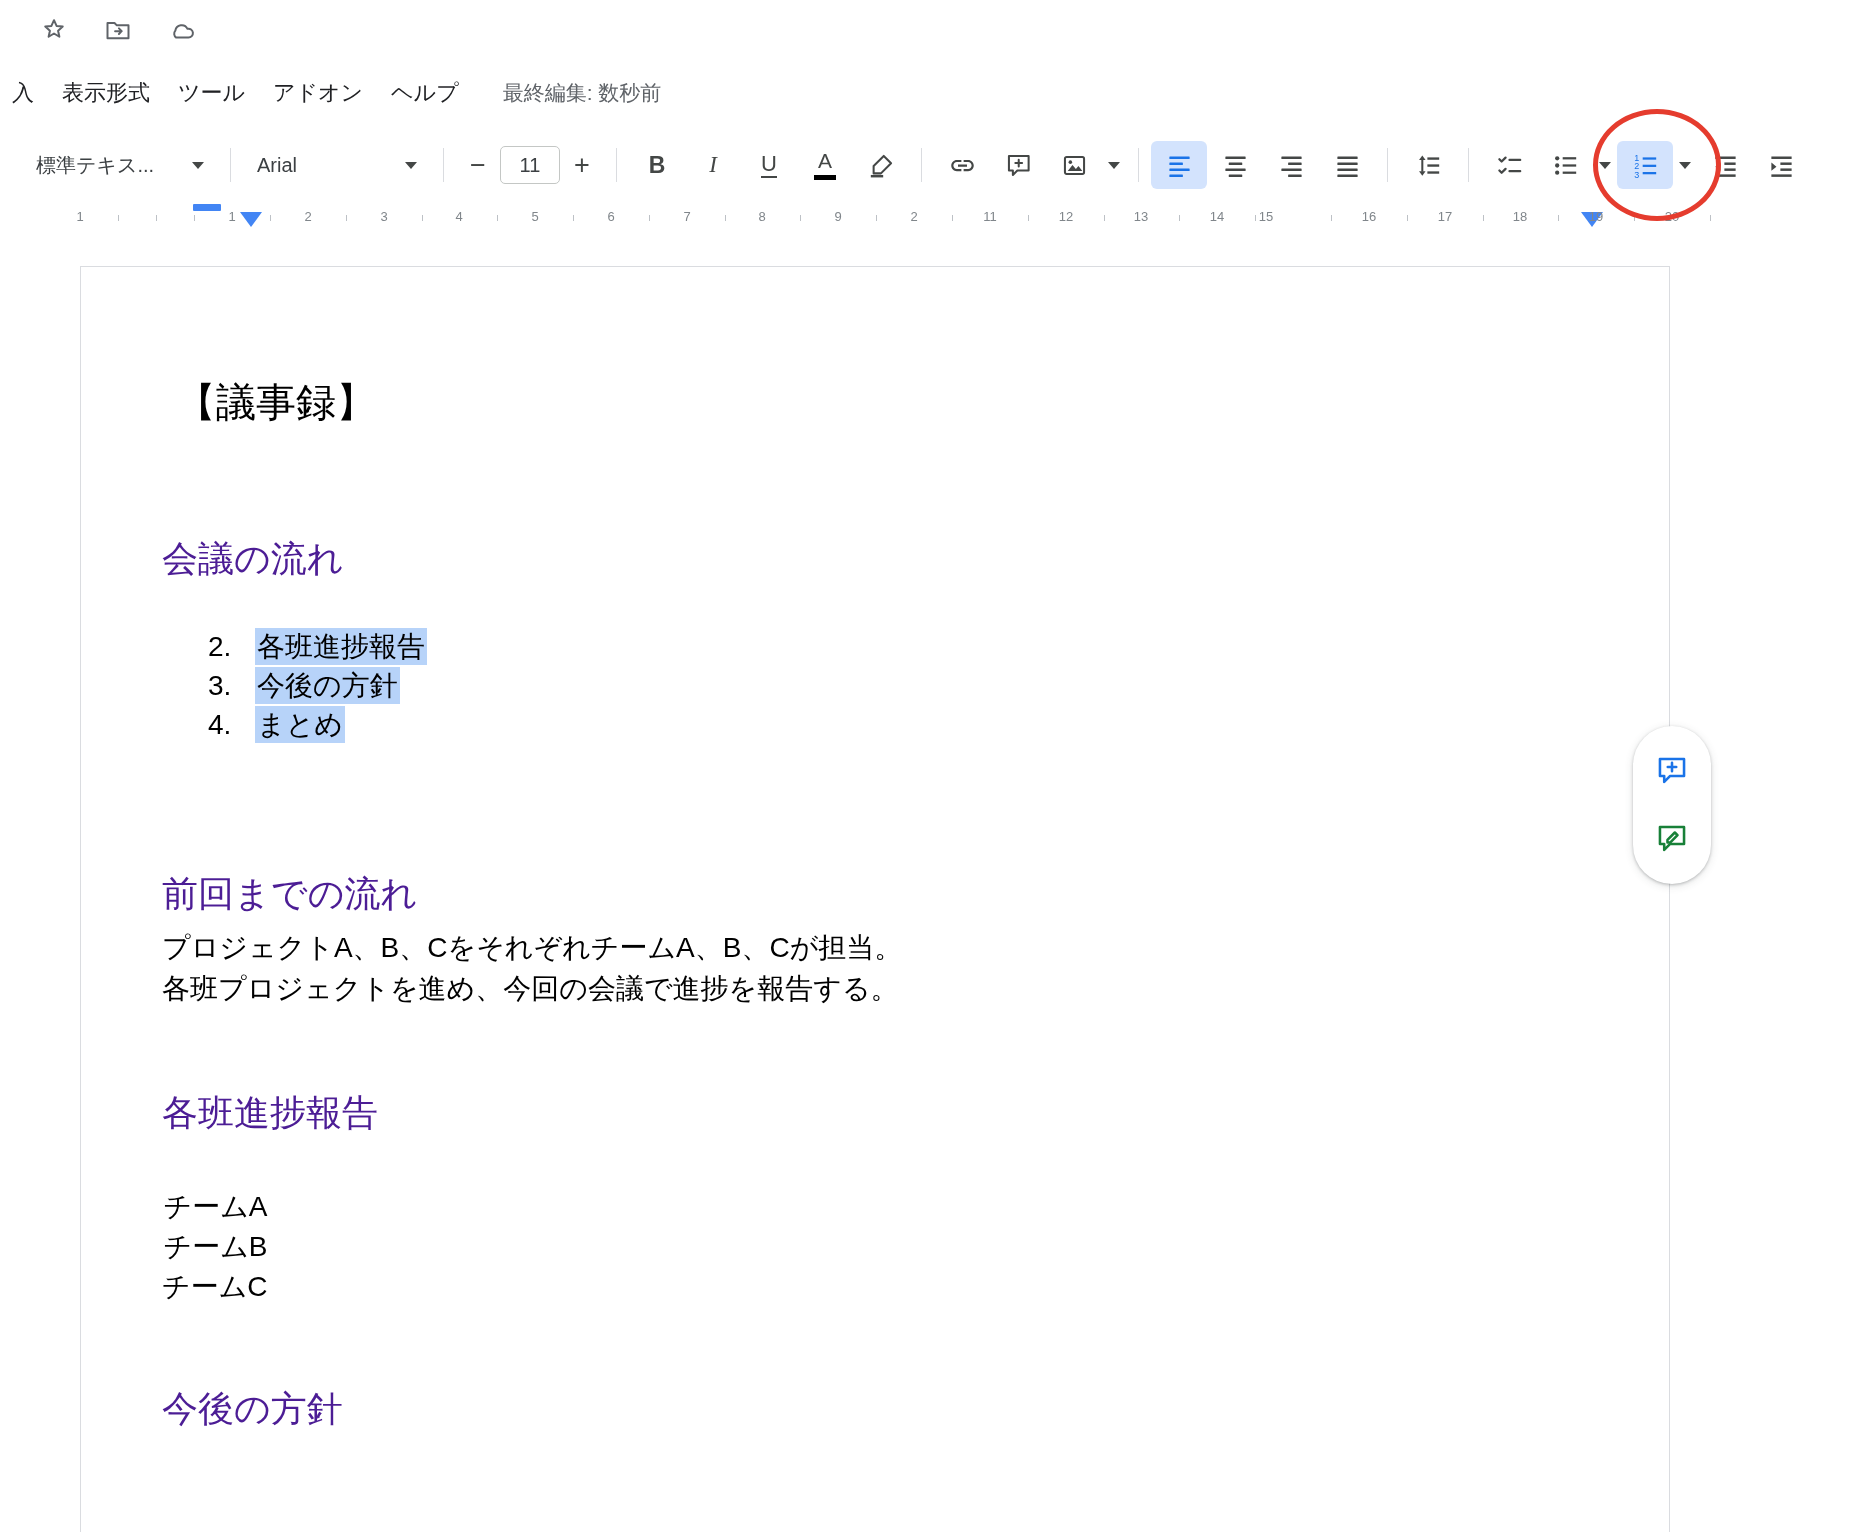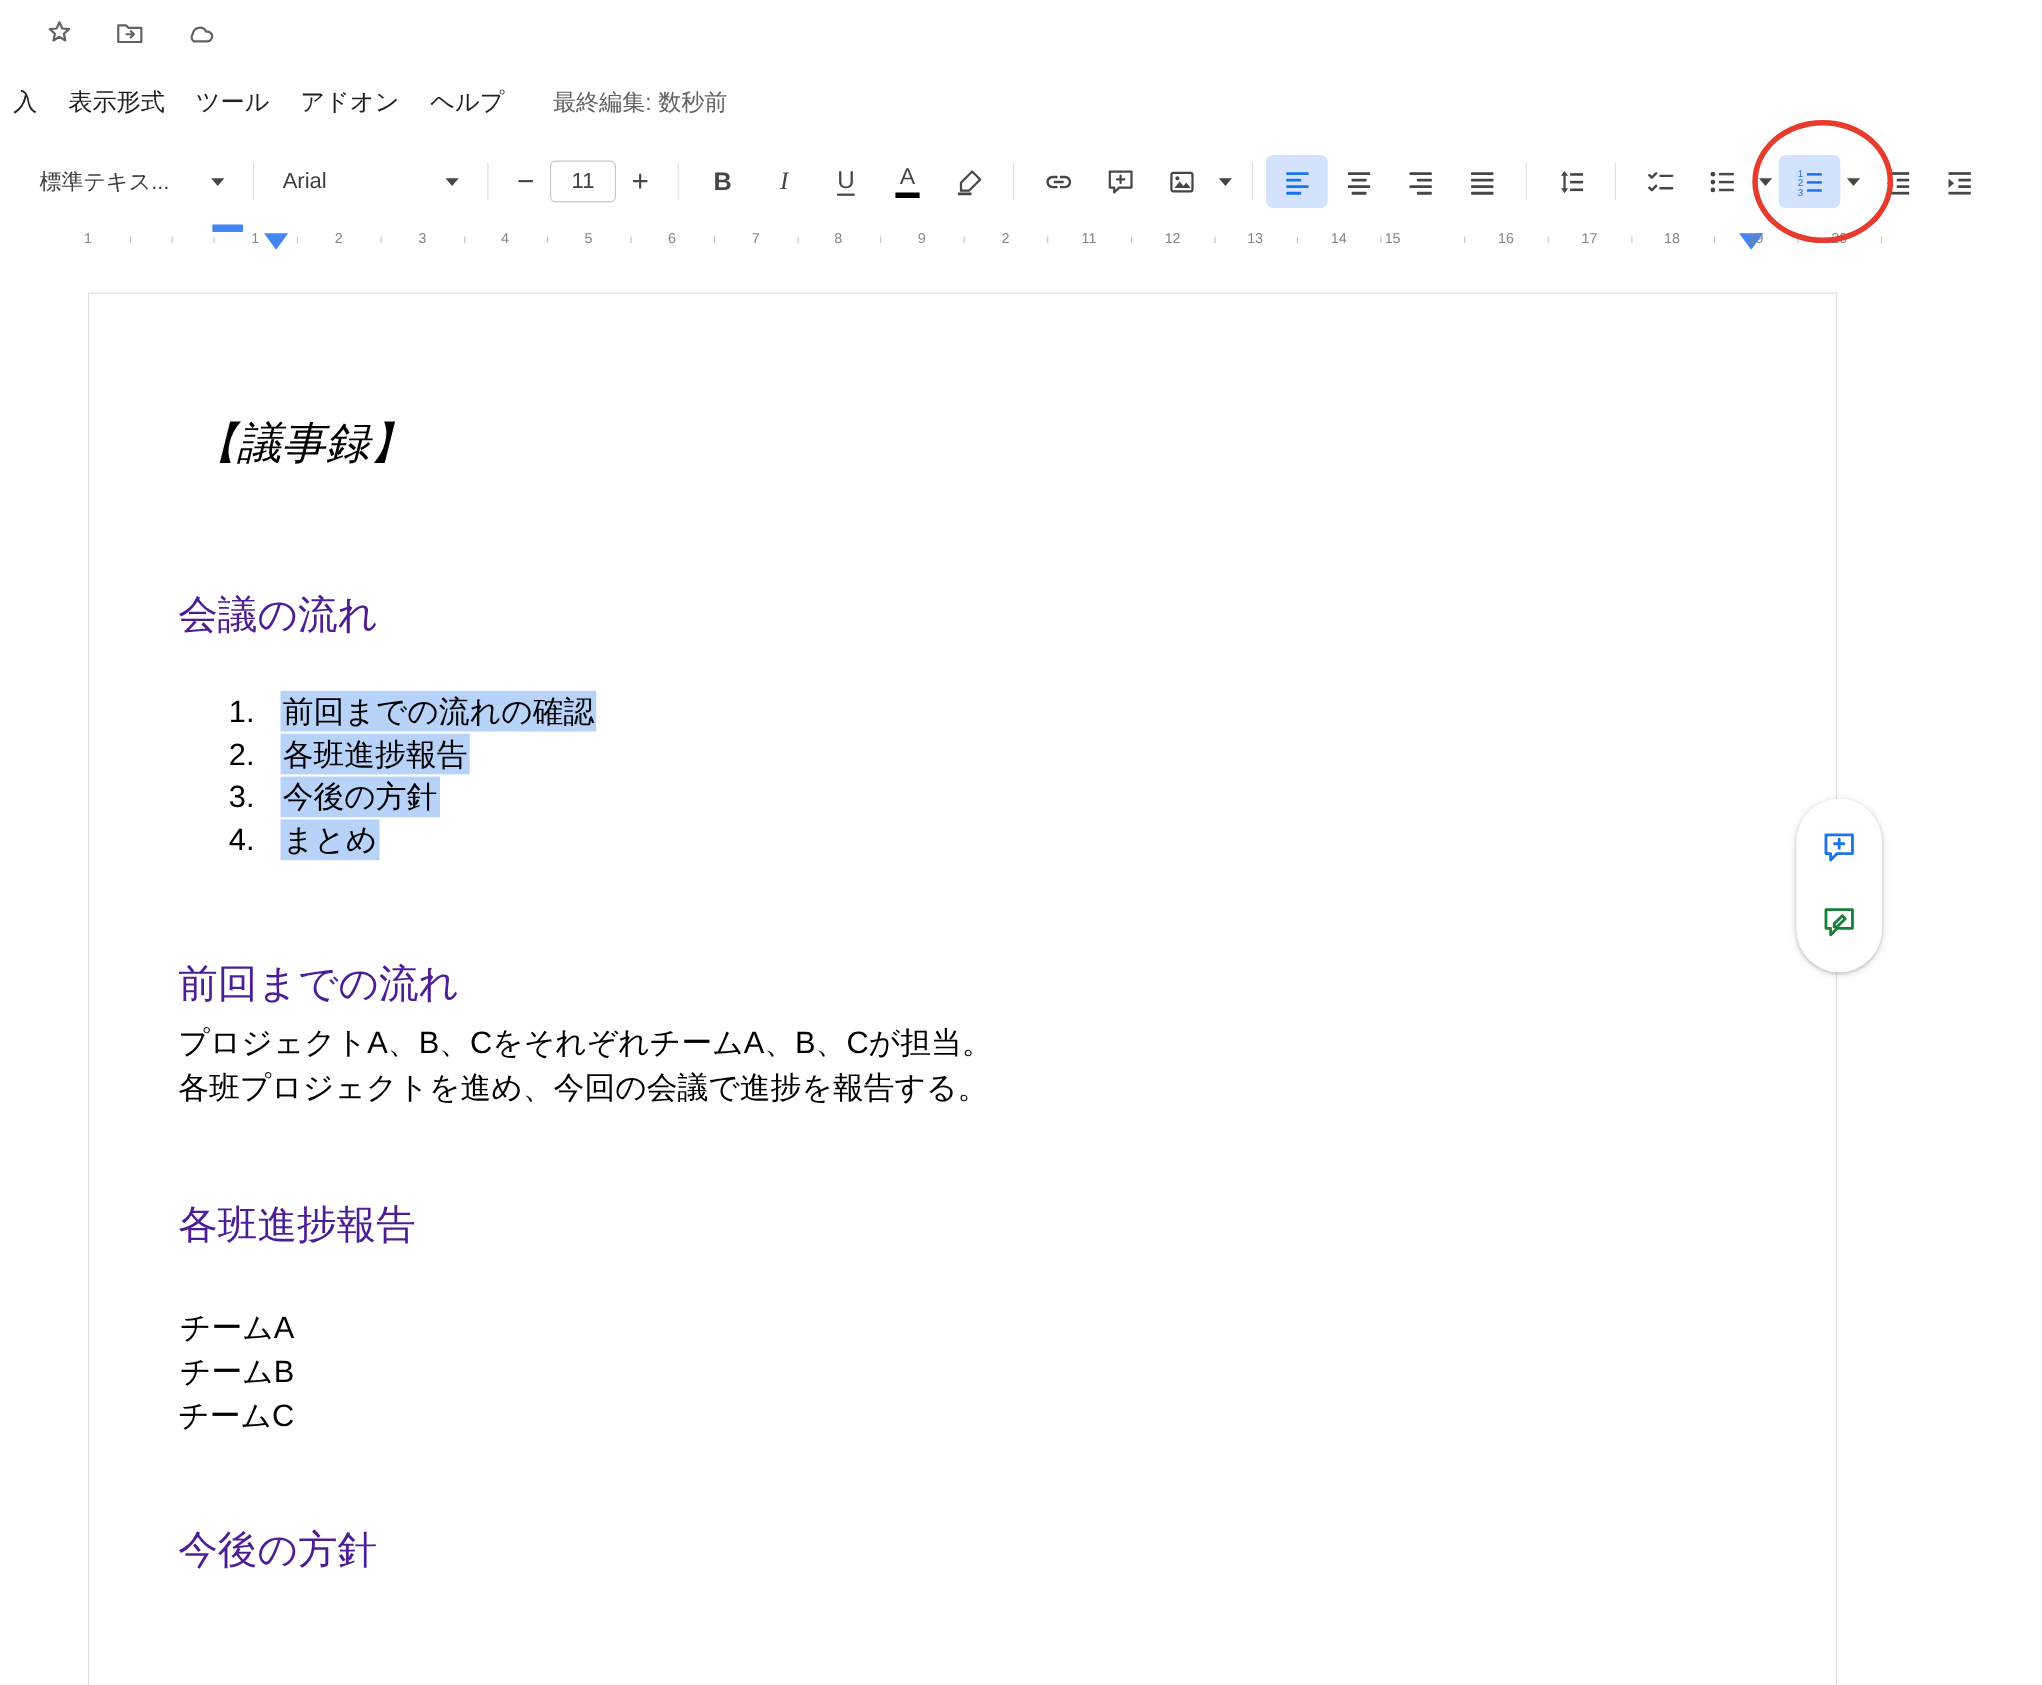--- a/index.html
+++ b/index.html
@@ -46,21 +46,21 @@
   .ruler{position:absolute;top:203px;left:0;width:1856px;height:30px;font-size:13px;color:#80868b;}
   .ruler-num{position:absolute;top:6px;transform:translateX(-50%);}
   .ruler-tick{position:absolute;top:12px;width:1px;height:6px;background:#bdc1c6;}
   .fli-bar{position:absolute;left:193px;top:1px;width:28px;height:7px;background:#4285f4;border-radius:1px;}
   .tri{position:absolute;top:9px;width:0;height:0;border-left:11px solid transparent;border-right:11px solid transparent;border-top:15px solid #4285f4;}
   .left-tri{left:240px;}
   .right-tri{left:1581px;}
   
   .page{position:absolute;left:80px;top:266px;width:1590px;height:1270px;background:#fff;border:1px solid #dadce0;border-bottom:none;box-sizing:border-box;}
   .page *{position:absolute;}
-  .doc-title{left:95px;top:108px;font-size:40px;color:#000;font-style:italic;}
+  .doc-title{left:95px;top:108px;font-size:40px;color:#000;}
   .doc-h{font-size:36px;color:#4c1d95;left:81px;}
   .h-agenda{top:268px;}
   .h-prev{top:603px;}
   .h-prog{top:822px;}
   .h-policy{top:1118px;}
   .num-list{left:127px;top:360px;font-size:28px;color:#000;position:absolute;}
   .num-list .li{position:static;display:block;height:39px;line-height:39px;white-space:nowrap;}
   .num-list .num{position:static;display:inline-block;width:47px;}
   .num-list .txt{position:static;display:inline;background:#b7d3f9;padding:3px 2px;}
   .para{left:81px;top:660px;font-size:28px;line-height:41px;color:#000;}
@@ -319,21 +319,20 @@
     <span class="ruler-num" style="left: 1596px;">19</span>
     <span class="ruler-num" style="left: 1672px;">20</span>
   </div>
 
 <div class="page">
   <div class="doc-title">【議事録】</div>
 
   <div class="doc-h h-agenda">会議の流れ</div>
 
   <div class="num-list">
-    <div class="li"><span class="num">1.</span><span class="txt">前回までの流れの確認</span></div>
     <div class="li"><span class="num">2.</span><span class="txt">各班進捗報告</span></div>
     <div class="li"><span class="num">3.</span><span class="txt">今後の方針</span></div>
     <div class="li"><span class="num">4.</span><span class="txt">まとめ</span></div>
   </div>
 
   <div class="doc-h h-prev">前回までの流れ</div>
   <div class="para">
     <div>プロジェクトA、B、CをそれぞれチームA、B、Cが担当。</div>
     <div>各班プロジェクトを進め、今回の会議で進捗を報告する。</div>
   </div>

